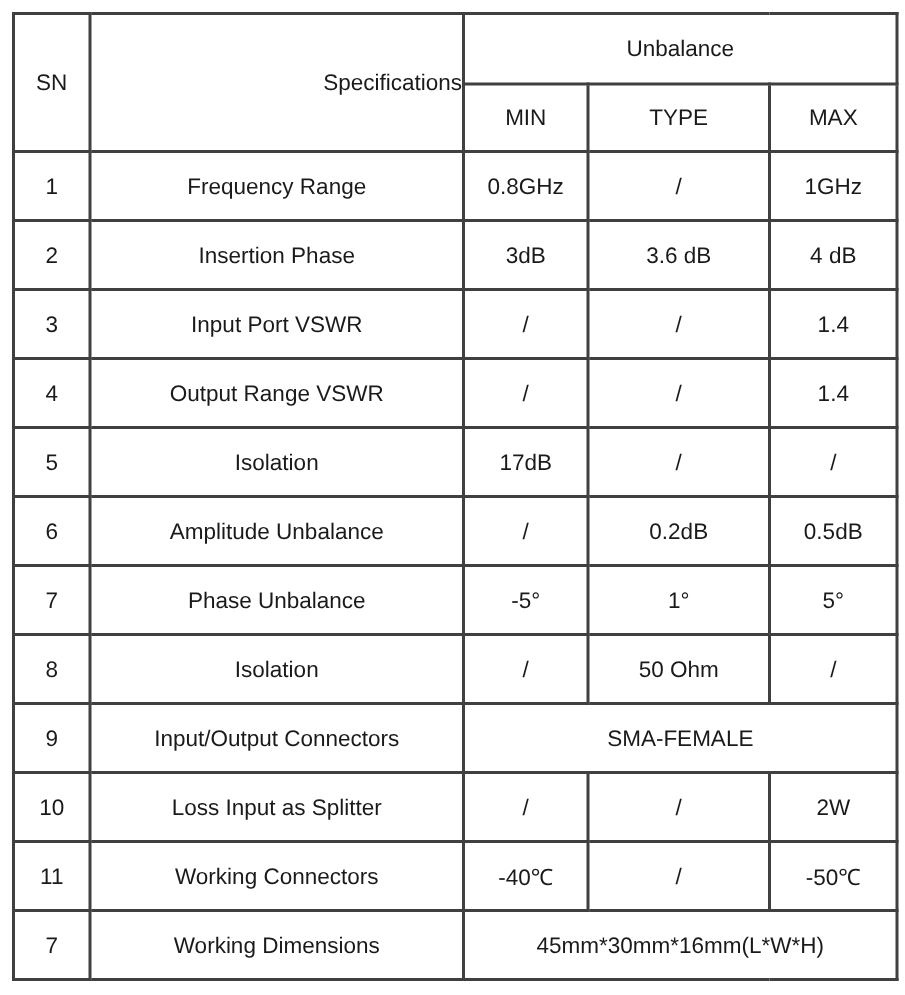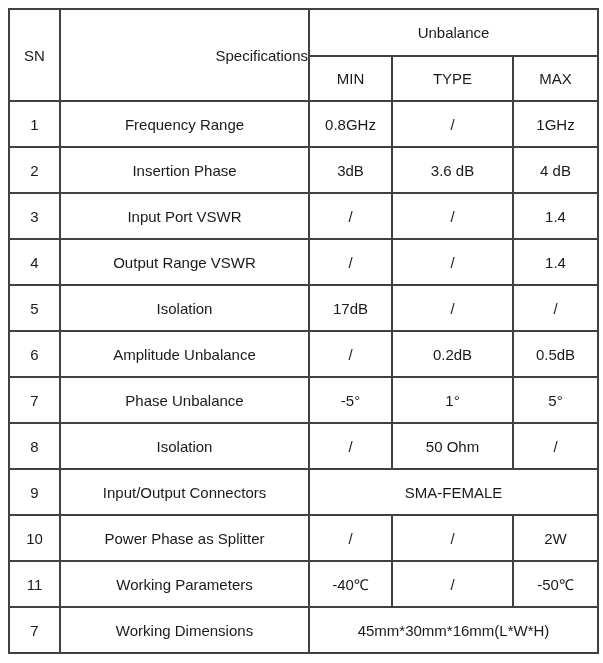--- a/index.html
+++ b/index.html
@@ -138,28 +138,28 @@
         <td>50 Ohm</td>
         <td>/</td>
       </tr>
       <tr class="data-row">
         <td>9</td>
         <td class="spec-cell">Input/Output Connectors</td>
         <td colspan="3">SMA-FEMALE</td>
       </tr>
       <tr class="data-row">
         <td>10</td>
-        <td class="spec-cell">Power Phase as Splitter</td>
+        <td class="spec-cell">Loss Input as Splitter</td>
         <td>/</td>
         <td>/</td>
         <td>2W</td>
       </tr>
       <tr class="data-row">
         <td>11</td>
-        <td class="spec-cell">Working Parameters</td>
+        <td class="spec-cell">Working Connectors</td>
         <td>-40℃</td>
         <td>/</td>
         <td>-50℃</td>
       </tr>
       <tr class="data-row">
         <td>7</td>
         <td class="spec-cell">Working Dimensions</td>
         <td colspan="3">45mm*30mm*16mm(L*W*H)</td>
       </tr>
     </tbody>

